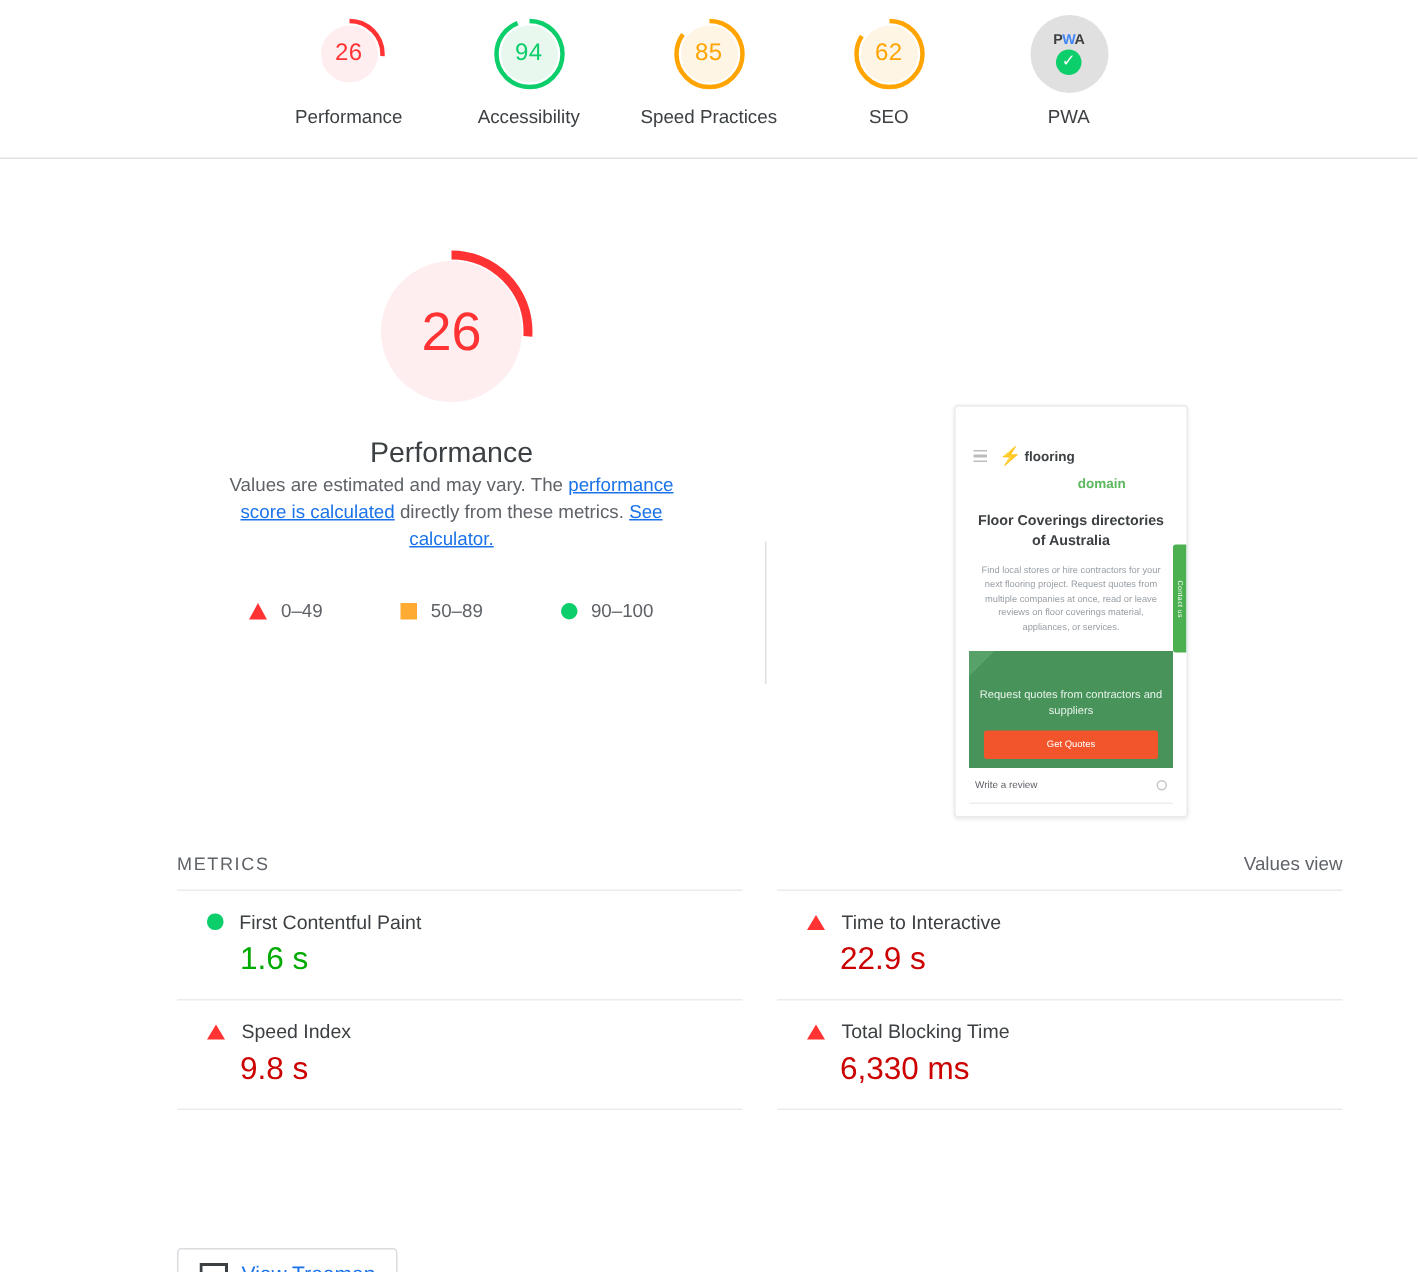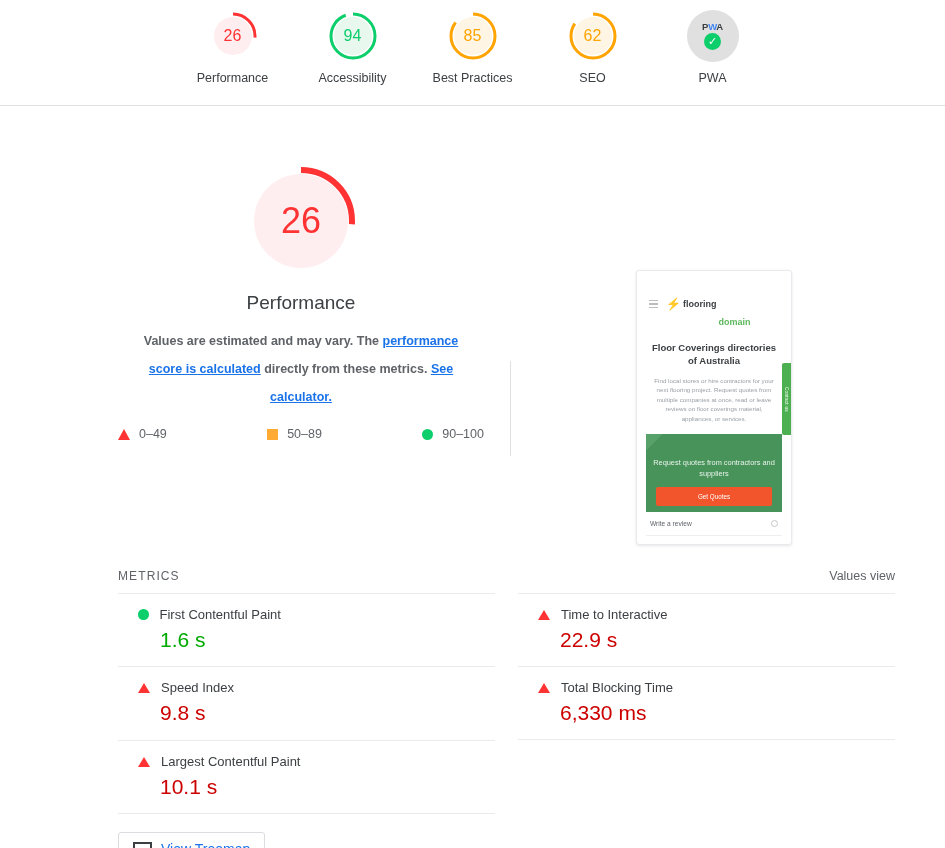--- a/index.html
+++ b/index.html
@@ -83,31 +83,29 @@
     display:flex; align-items:center; justify-content:center;
     font-size: 36px; color:#f33;
   }
   #perf-title {
     margin-top: 16px;
     font-size: 19px;
     color: #3c4043;
     font-weight: normal;
   }
   #perf-desc {
-    margin-top: 13px;
     font-size: 12.5px;
-    line-height: 28px;
+    line-height: 18px;
     color: #5f6368;
     padding: 0 20px;
-    font-weight: bold;
   }
   #perf-desc a { color: #1a73e8; text-decoration: underline; }
   #legend {
-    margin-top: 16px;
-    display: flex; justify-content: space-between; gap: 52px;
+    margin-top: 32px;
+    display: flex; justify-content: center; gap: 52px;
     font-size: 12.5px; color: #5f6368;
   }
   .leg { display:flex; align-items:center; gap: 9px; }
   .tri {
     width:0;height:0;border-left:6.5px solid transparent;border-right:6.5px solid transparent;
     border-bottom:11px solid #f33;
   }
   .sq { width:11px;height:11px;background:#fa3; }
   .cir { width:11px;height:11px;border-radius:50%;background:#0cce6b; }
 
@@ -238,21 +236,21 @@
       <div class="score-label">Accessibility</div>
     </div>
     <div class="score-item">
       <div class="gauge-sm">
         <svg viewBox="0 0 52 52">
           <circle cx="26" cy="26" r="19" fill="#fff5e5"></circle>
           <circle cx="26" cy="26" r="22" fill="none" stroke="#ffa400" stroke-width="3" transform="rotate(-90 26 26)" stroke-dasharray="117.50 20.73"></circle>
         </svg>
         <div class="num" style="color:#ffa400">85</div>
       </div>
-      <div class="score-label">Best Practices</div>
+      <div class="score-label">Speed Practices</div>
     </div>
     <div class="score-item">
       <div class="gauge-sm">
         <svg viewBox="0 0 52 52">
           <circle cx="26" cy="26" r="19" fill="#fff5e5"></circle>
           <circle cx="26" cy="26" r="22" fill="none" stroke="#ffa400" stroke-width="3" transform="rotate(-90 26 26)" stroke-dasharray="116.11 22.12"></circle>
         </svg>
         <div class="num" style="color:#ffa400">62</div>
       </div>
       <div class="score-label">SEO</div>
@@ -357,27 +355,20 @@
         </div>
         <div class="m-val" style="color:#c00">9.8 s</div>
       </div>
       <div class="metric">
         <div class="m-top">
           <span class="m-ico-tri"></span>
           <span class="m-name">Total Blocking Time</span>
         </div>
         <div class="m-val" style="color:#c00">6,330 ms</div>
       </div>
-      <div class="metric">
-        <div class="m-top">
-          <span class="m-ico-tri"></span>
-          <span class="m-name">Largest Contentful Paint</span>
-        </div>
-        <div class="m-val" style="color:#c00">10.1 s</div>
-      </div>
     </div>
 
   <div id="treemap-btn">
     <svg width="19" height="15" viewBox="0 0 19 15">
       <rect x="1" y="1" width="17" height="13" fill="none" stroke="#3c4043" stroke-width="2"></rect>
       <line x1="1" y1="7.5" x2="18" y2="7.5" stroke="#3c4043" stroke-width="2"></line>
       <line x1="9.5" y1="7.5" x2="9.5" y2="14" stroke="#3c4043" stroke-width="2"></line>
     </svg>
     <span id="treemap-label">View Treemap</span>
   </div>

